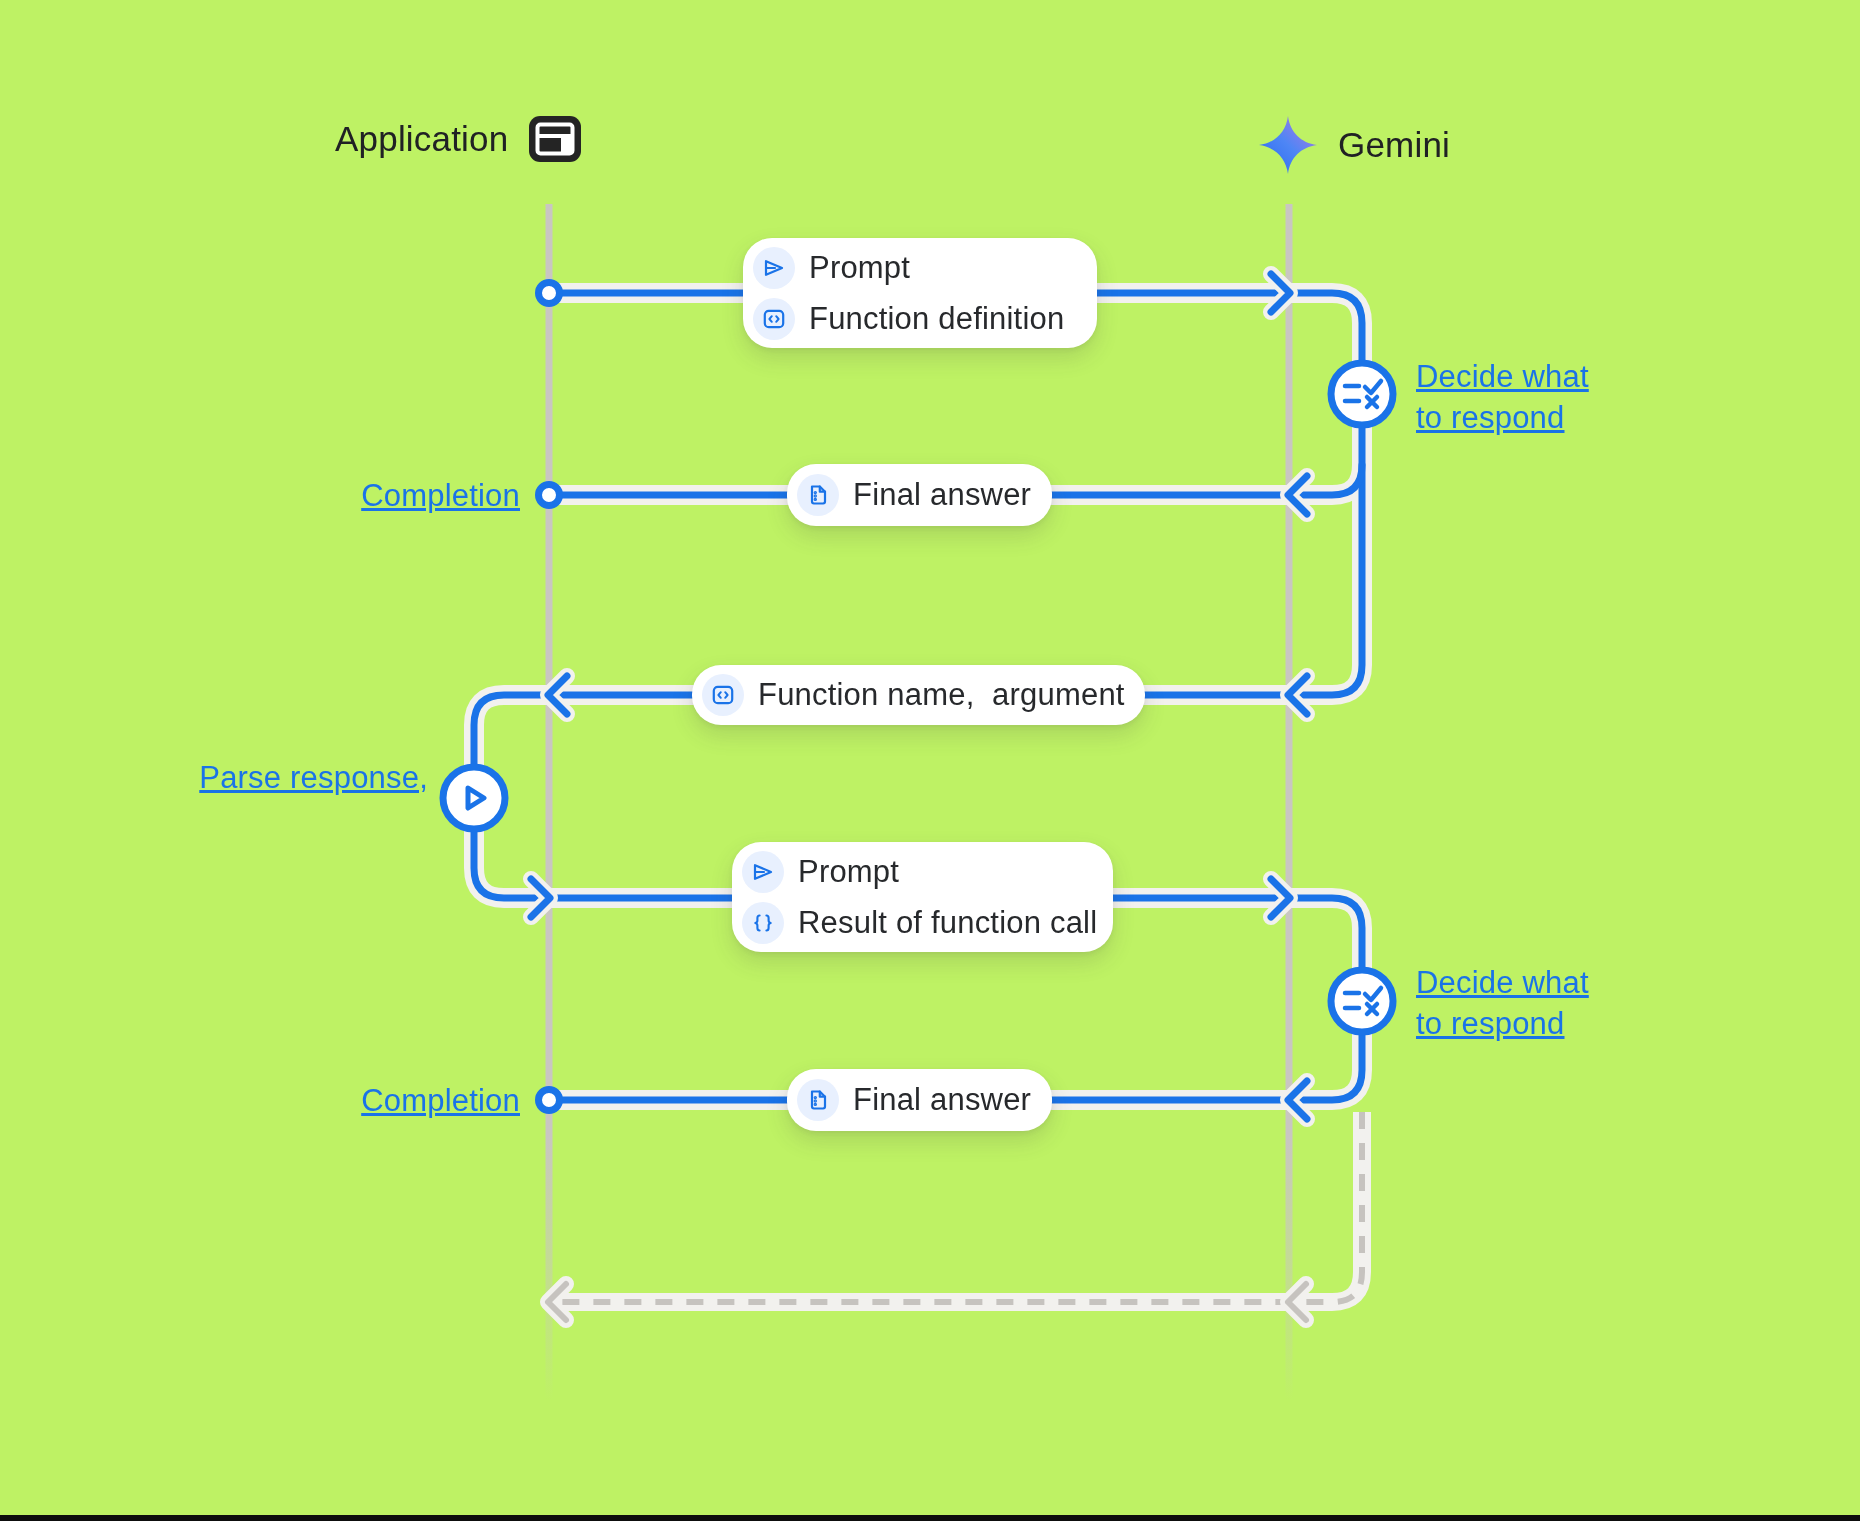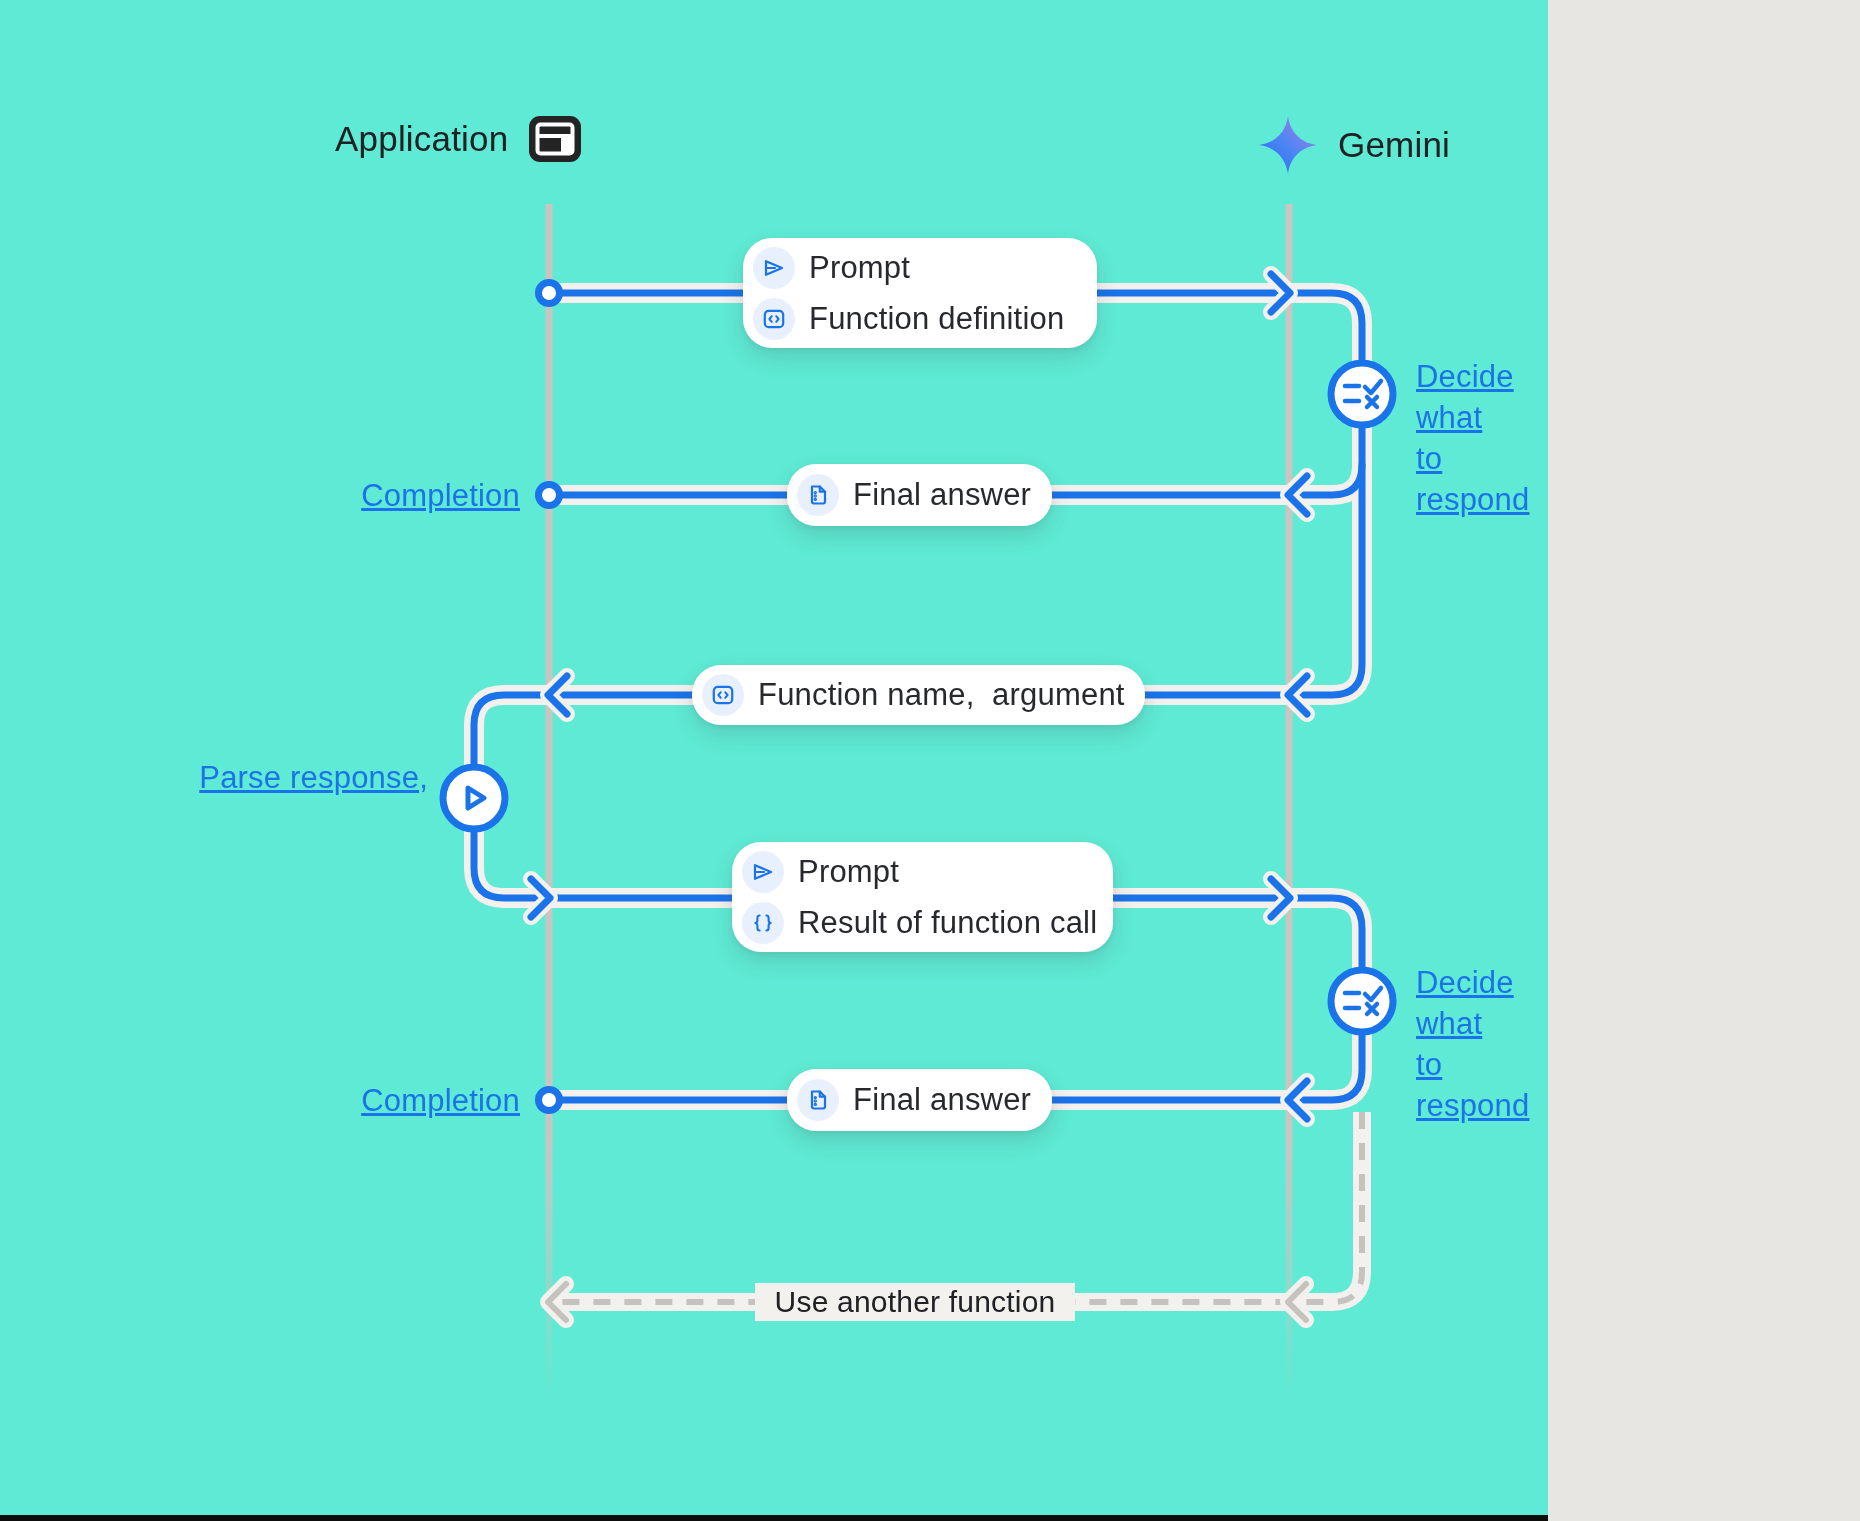--- a/index.html
+++ b/index.html
@@ -1,17 +1,17 @@
 <!DOCTYPE html>
 <html><head>
 <meta charset="utf-8">
 <style>
   html,body{margin:0;padding:0;background:#e7e6e2;}
   .canvas{
-    position:relative;width:1548px;height:1521px;background:#5eead4;
+    position:relative;width:1860px;height:1521px;background:#bef264;
     font-family:"Liberation Sans",sans-serif;overflow:hidden;
   }
   .flow-svg{position:absolute;left:0;top:0;z-index:0;}
   .layer{position:absolute;z-index:2;}
   
   .actor{display:flex;align-items:center;gap:20px;height:56px;}
   .actor-label{font-size:35px;font-weight:500;color:#202124;letter-spacing:.2px;}
   
   .msg-box{
     position:absolute;z-index:2;background:#ffffff;border-radius:29px;
@@ -262,18 +262,15 @@
 
   <div class="blue-note" style="left:1416px;top:962px;">
     <div>Decide what</div>
     <div>to respond</div>
   </div>
 
   <div class="blue-note align-r" style="left:128px;top:757px;width:300px;">
     <div>Parse response,</div>
   </div>
 
-  <div class="use-another-wrap" style="left:700px;top:1280px;width:430px;height:44px;">
-    <span class="use-another">Use another function</span>
-  </div>
 
   <div class="bottom-bar"></div>
 </div>
 
 </body></html>

